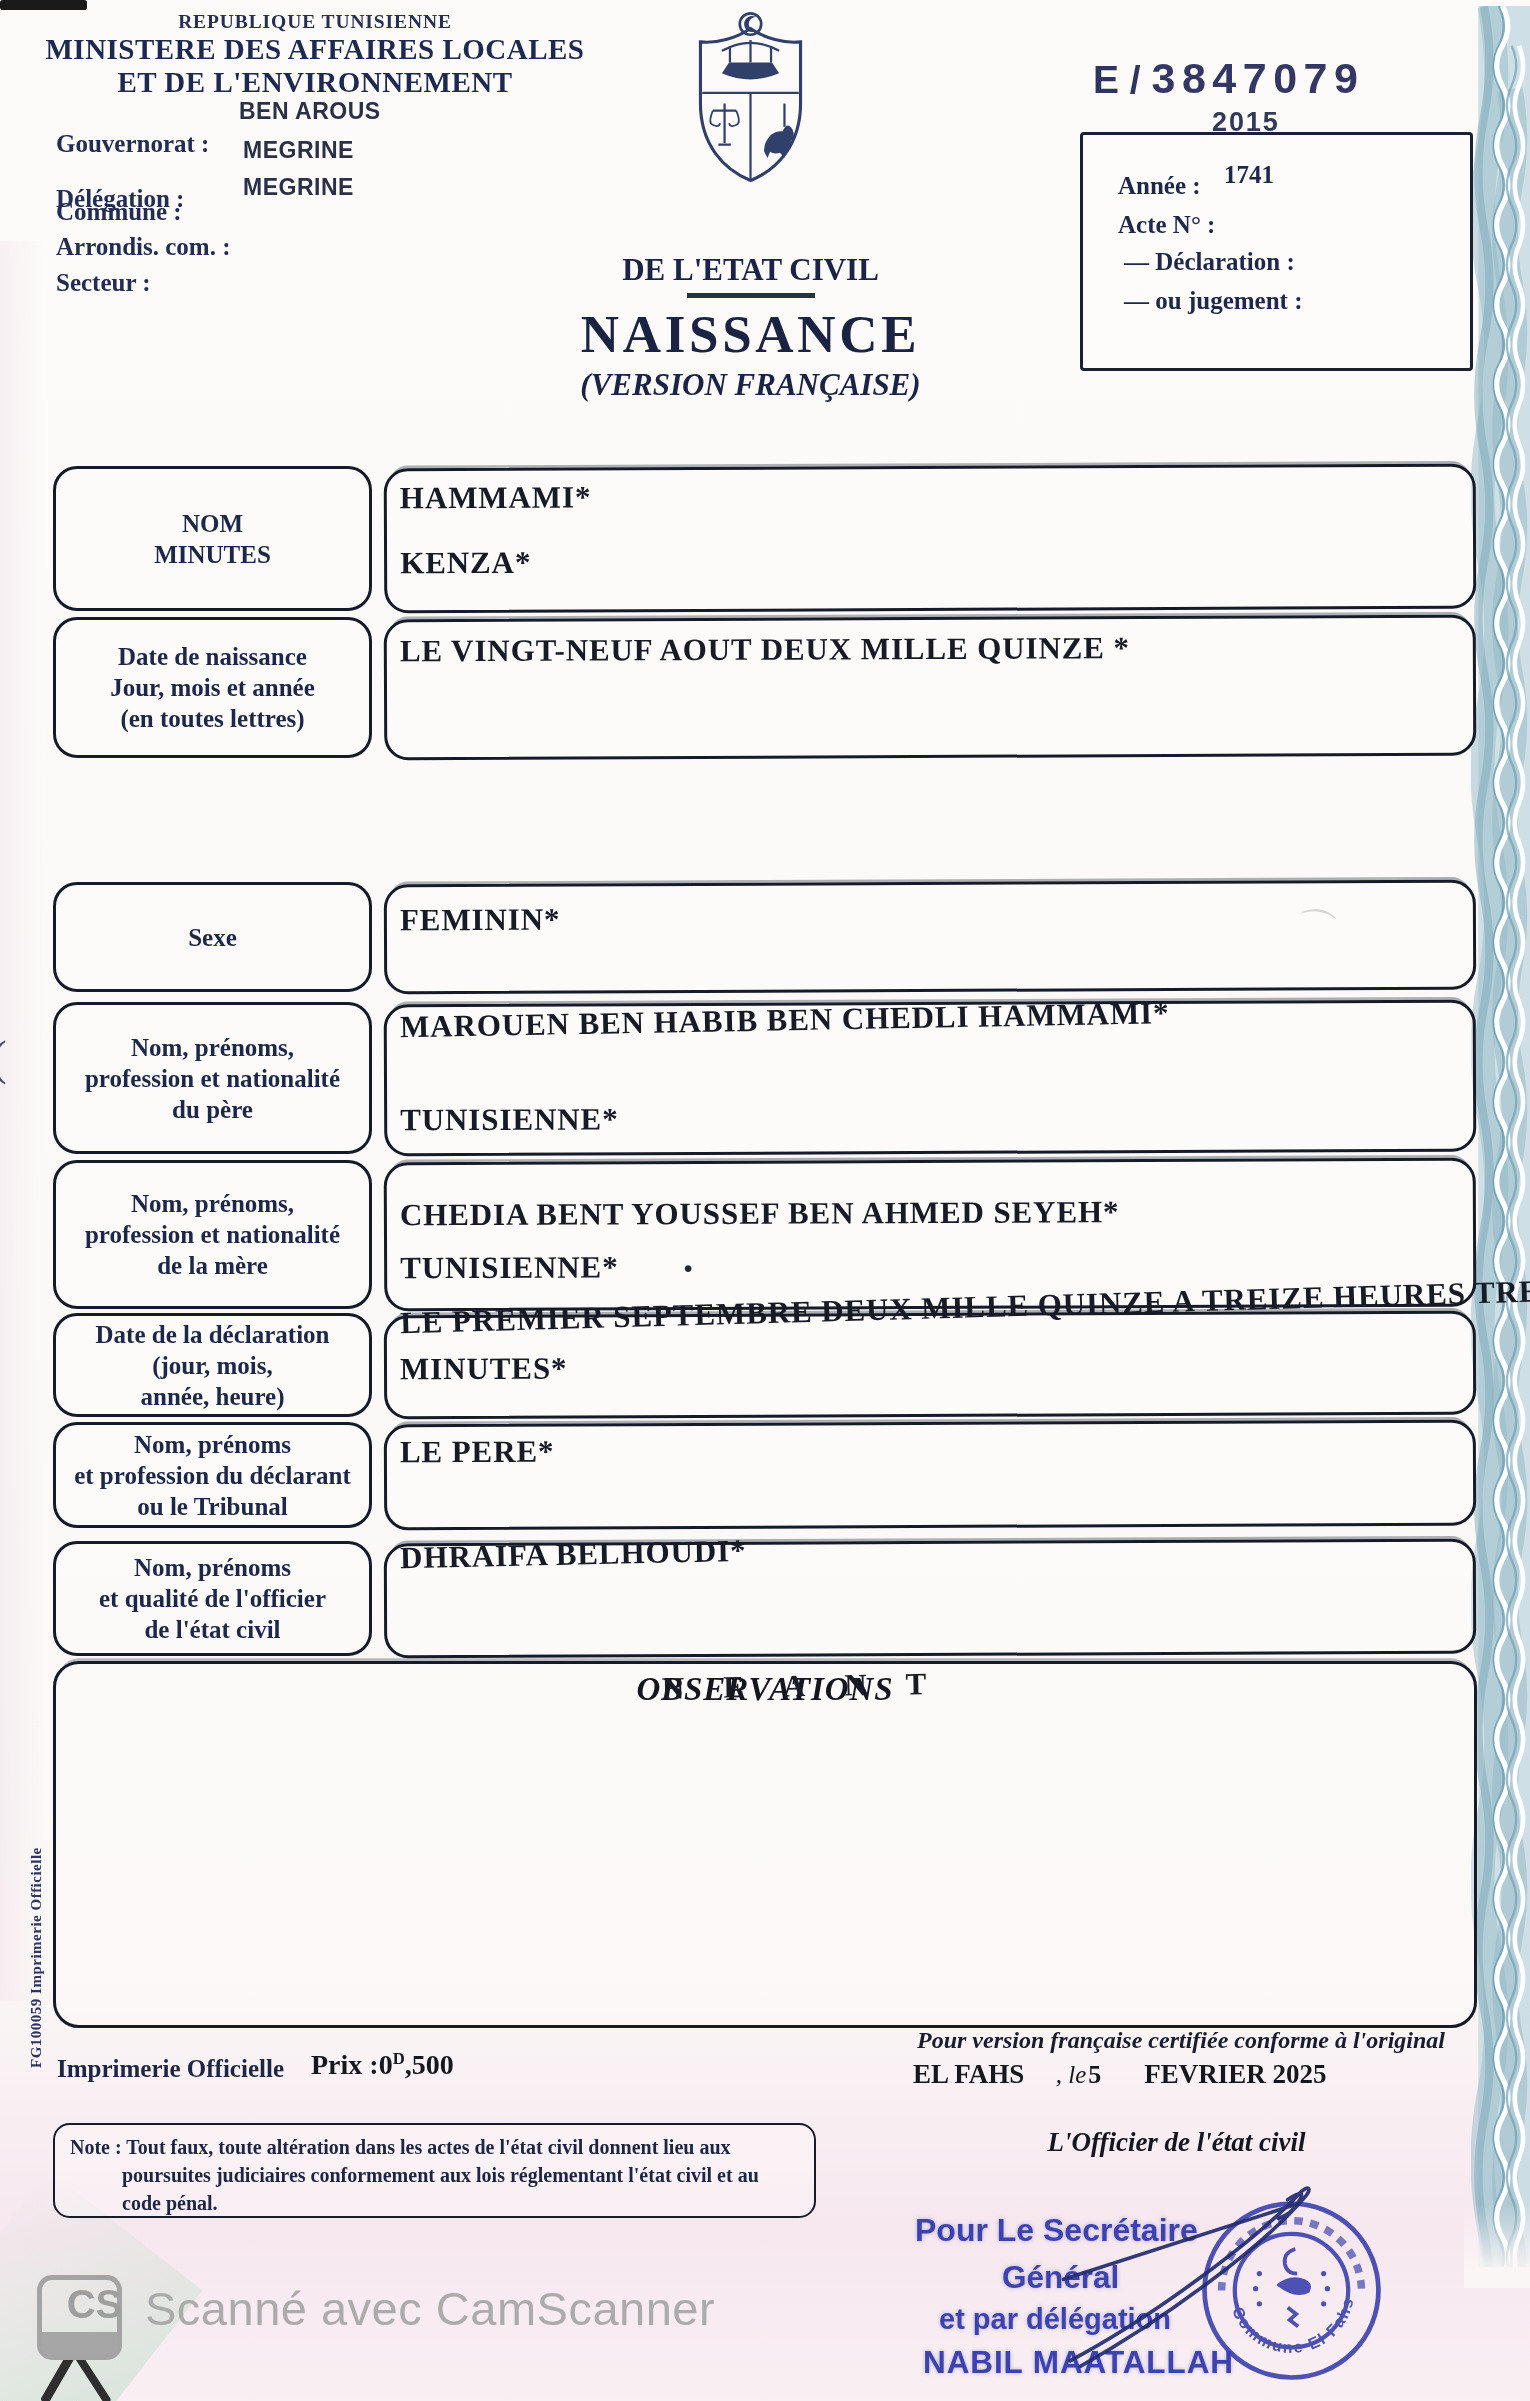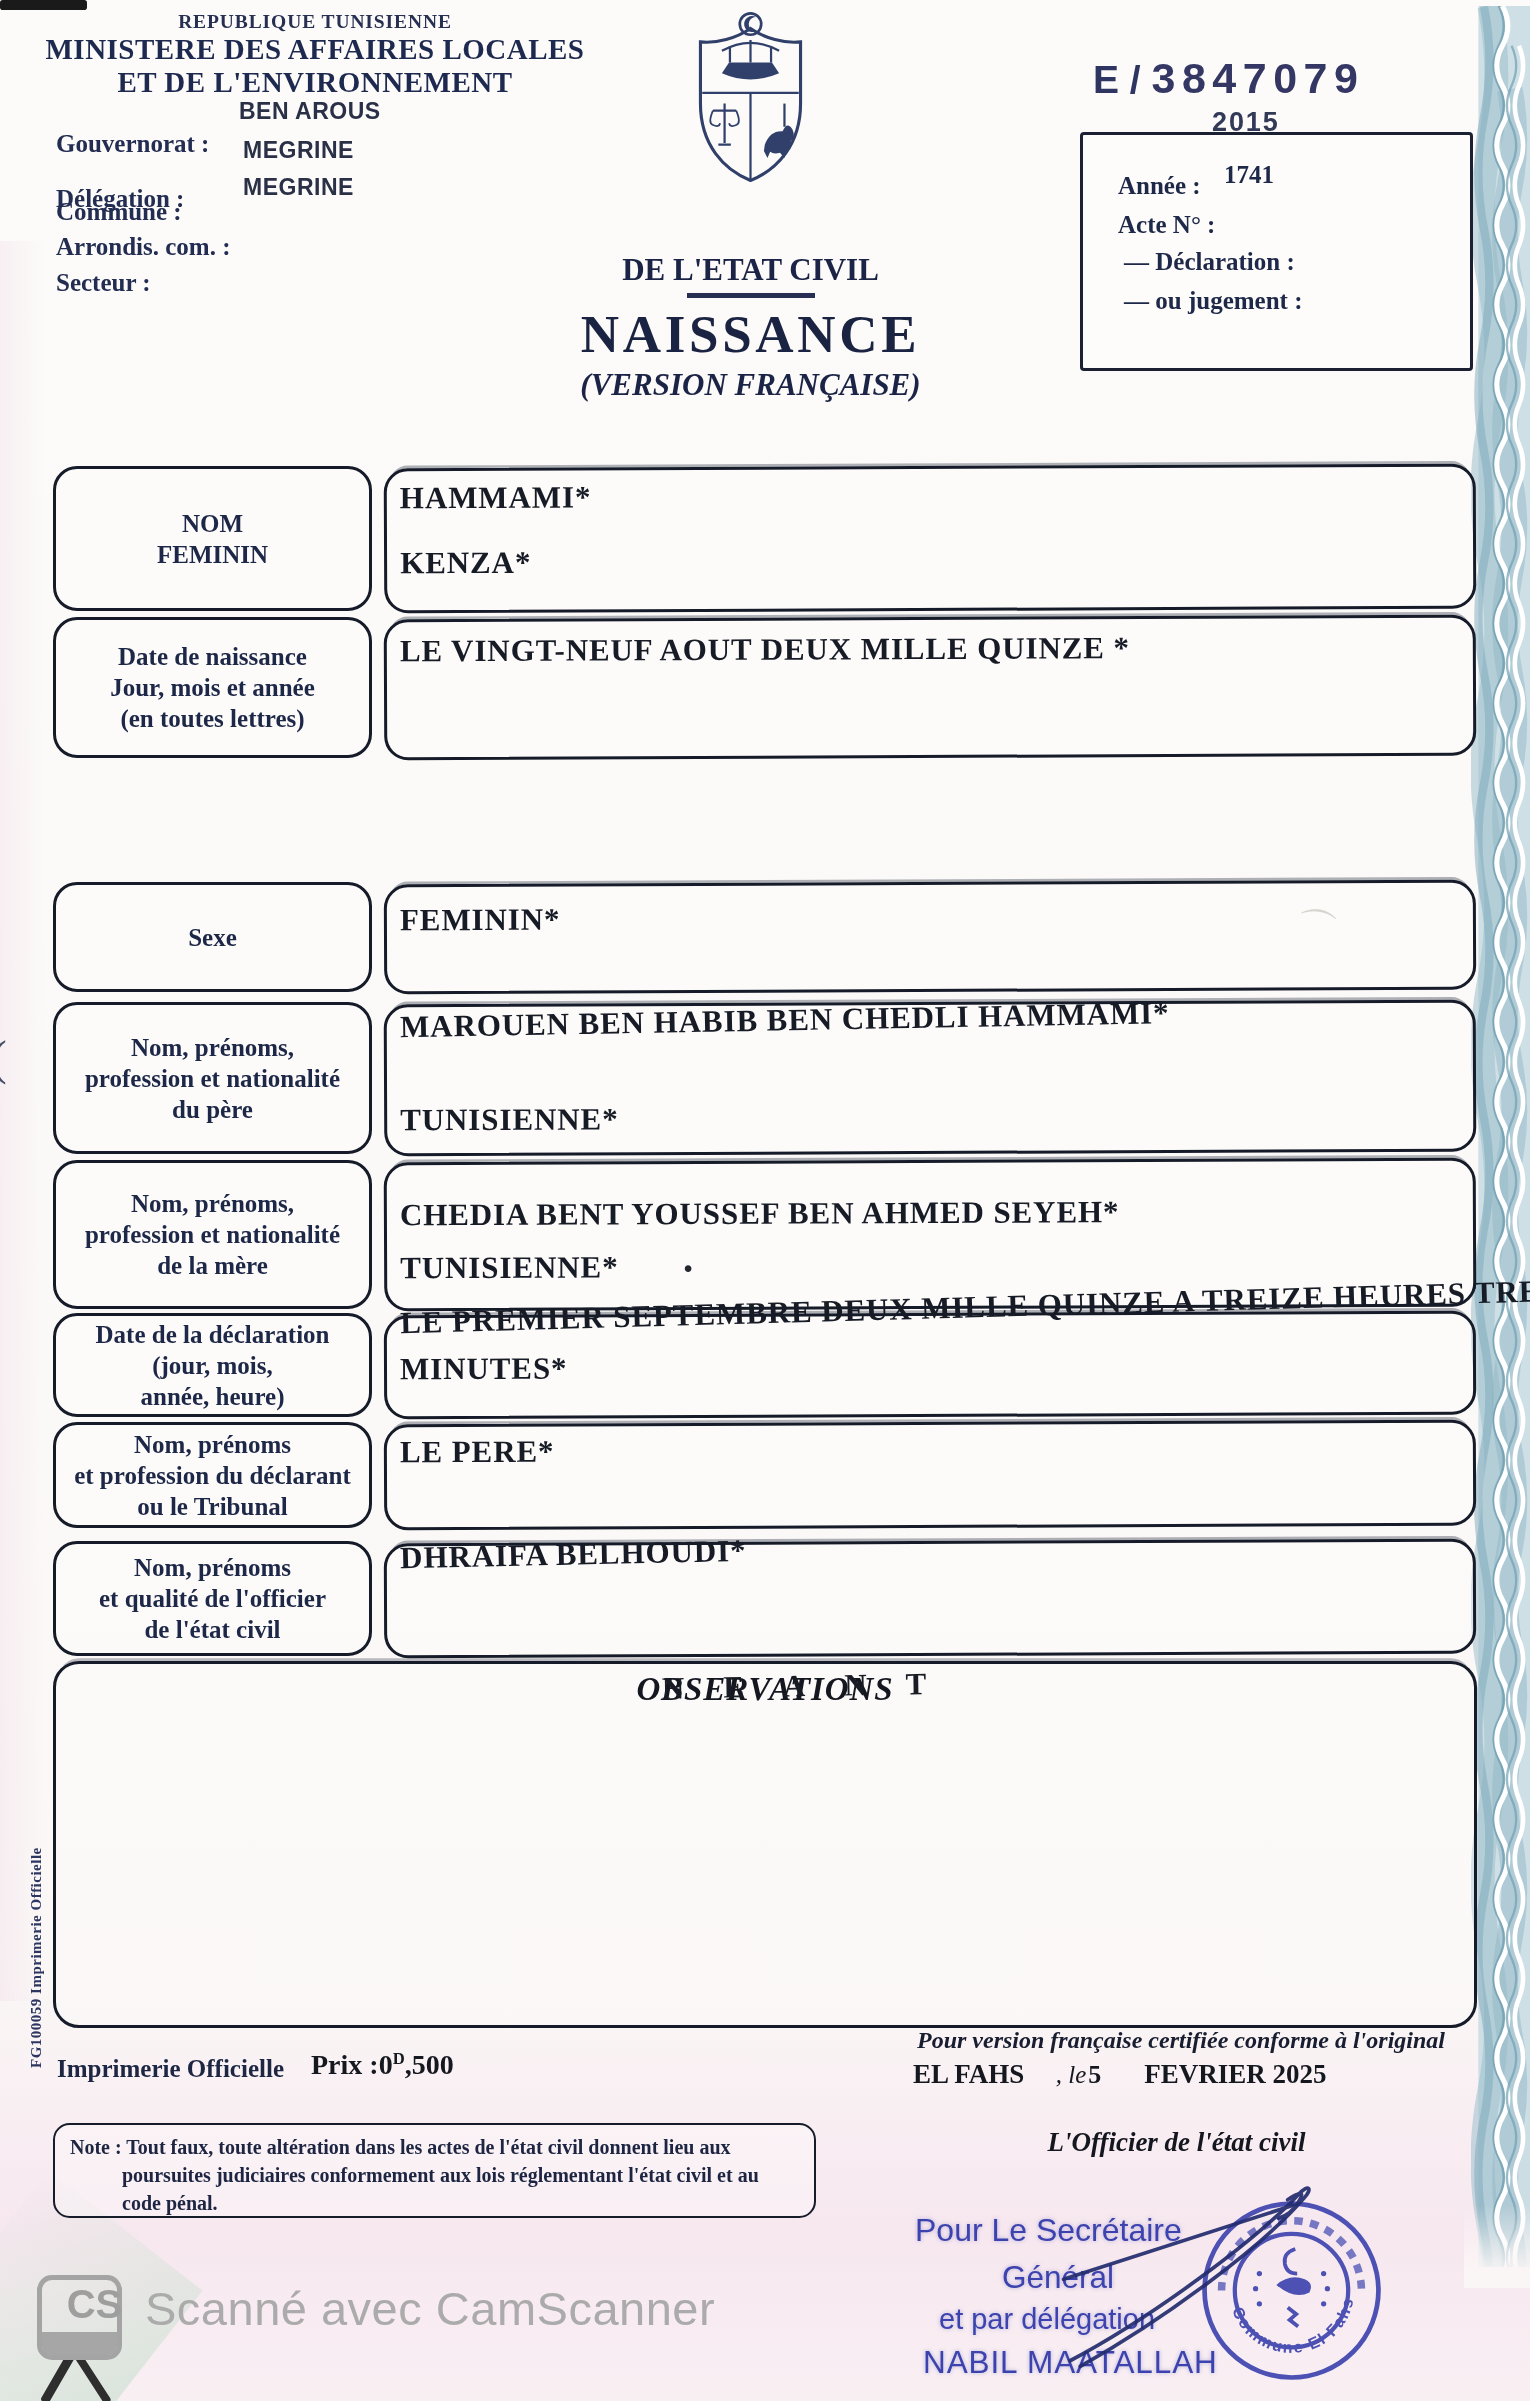--- a/index.html
+++ b/index.html
@@ -83,21 +83,21 @@
         font-size:24px;font-weight:bold;font-style:italic;color:#181d30;}
   .place-line{position:absolute;left:913px;top:2059px;font-size:27px;font-weight:bold;color:#15181f;}
   .place-line .le{font-style:italic;font-weight:normal;font-size:25px;margin-left:31.5px;}
   .place-line .day{margin-left:1.9px;font-size:26px;}
   .place-line .date{margin-left:43px;}
   .officier{position:absolute;left:917px;top:2127px;width:519px;text-align:center;
             font-size:27px;font-weight:bold;font-style:italic;color:#14171f;}
 
   
   .stampline{position:absolute;font-family:"Liberation Sans","DejaVu Sans",sans-serif;
-             font-weight:normal;color:#3d43ae;text-shadow:0 0 4.6px rgba(61,67,174,.35);white-space:nowrap;text-align:right;}
+             font-weight:bold;color:#3d43ae;text-shadow:0 0 4.6px rgba(61,67,174,.35);white-space:nowrap;text-align:right;}
   .st1{left:915px;top:2212px;font-size:32px;}
   .st2{left:1002px;top:2259px;font-size:31.5px;}
   .st3{left:939px;top:2303px;font-size:29px;}
   .st4{left:923px;top:2344px;font-size:31.5px;letter-spacing:0.9px;}
 
   
   .cs-icon{position:absolute;left:37px;top:2275px;width:85px;height:85px;border:5.6px solid #a4a4a4;
            border-radius:15px;box-sizing:border-box;}
   .cs-icon .cs-txt{position:absolute;left:0;top:1.9px;width:100%;text-align:center;
            font-family:"Liberation Sans","DejaVu Sans",sans-serif;font-weight:bold;font-size:40px;color:#9e9e9e;margin-left:15px;}
@@ -177,21 +177,21 @@
   <div class="acte-box">
     <span style="left:35px;top:37px;">Année :</span>
     <span style="left:141px;top:26px;">1741</span>
     <span style="left:35px;top:76px;">Acte N° :</span>
     <span style="left:41px;top:113px;">— Déclaration :</span>
     <span style="left:41px;top:152px;">— ou jugement :</span>
   </div>
 
   <div class="row r1" style="top:466px;height:139px;">
     <div class="lbl">NOM
-FEMININ</div>
+MINUTES</div>
     <div class="val">
       <span class="vtext v1">HAMMAMI*</span>
       <span class="vtext v2">KENZA*</span>
     </div>
   </div>
   <div class="row r2" style="top:617px;height:135px;">
     <div class="lbl">Date de naissance
 Jour, mois et année
 (en toutes lettres)</div>
     <div class="val">

